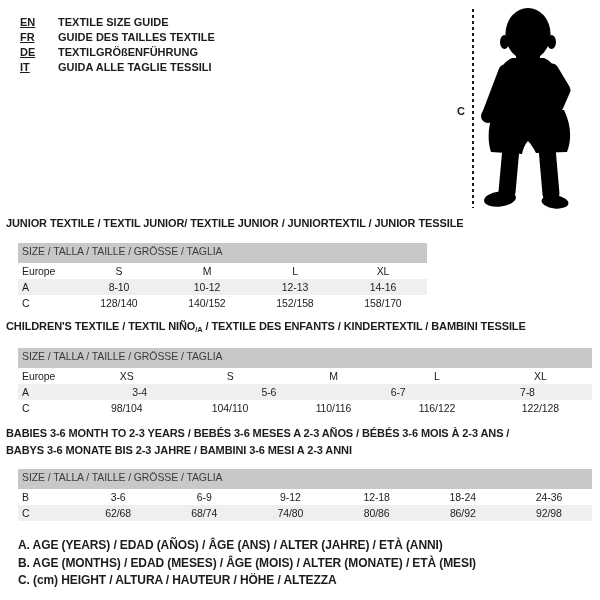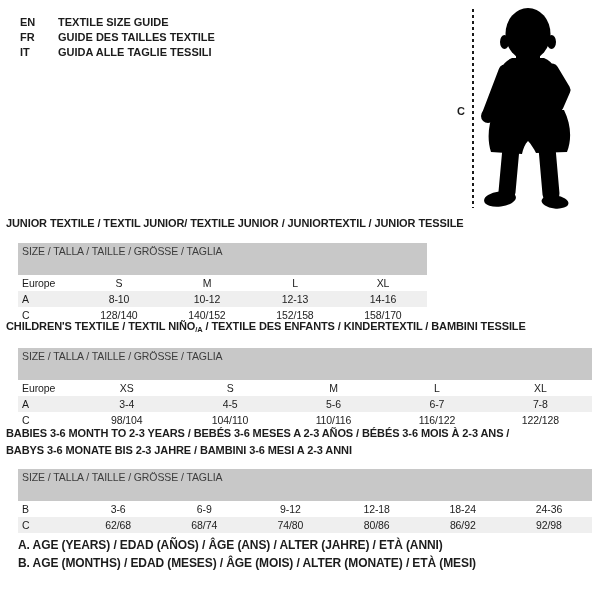--- a/index.html
+++ b/index.html
@@ -3,59 +3,63 @@
 <meta charset="utf-8">
 <style>
   html,body{margin:0;padding:0;}
   body{
     width:600px;height:600px;background:#ffffff;position:relative;
     font-family:"Liberation Sans", sans-serif;color:#1c1c1c;overflow:hidden;
   }
   
   .langs{position:absolute;left:20px;top:15px;font-size:11px;font-weight:700;line-height:15px;}
   .lang-row{display:flex;}
-  .lang-code{width:38px;}
+  .lang-code{width:38px;text-decoration:underline;}
   
   .toddler-svg{position:absolute;left:470px;top:0px;width:120px;height:212px;}
   .dotline{
     position:absolute;left:472px;top:9px;width:2px;height:199px;
     background:repeating-linear-gradient(to bottom,#1a1a1a 0 3px,transparent 3px 6px);
   }
   .c-label{position:absolute;left:452px;top:105px;width:18px;text-align:center;
     font-size:11px;font-weight:700;}
   
   .sec-title{position:absolute;left:6px;font-size:11px;font-weight:700;line-height:17px;letter-spacing:-0.1px;}
   .t1-title{top:215px;}
   .t2-title{top:318px;}
   .t3-title{top:425px;}
   .sub{font-size:7.5px;vertical-align:-2px;}
   
   .sizetable{position:absolute;left:18px;font-size:10.5px;letter-spacing:-0.1px;}
   .t1{top:243px;width:409px;}
   .t2{top:348px;width:574px;}
   .t3{top:469px;width:574px;}
-  .bar{background:#c8c8c8;color:#3c3c3c;height:32px;line-height:16px;padding-left:4px;}
+  .bar{background:#c8c8c8;color:#3c3c3c;height:20px;line-height:16px;padding-left:4px;}
   .trow{display:flex;height:16px;line-height:16px;}
   .trow.alt{background:#efefef;}
   .tlabel{width:53px;padding-left:4px;flex:none;}
   .tcell{flex:1;text-align:center;}
   
   .footnotes{position:absolute;left:18px;top:537px;font-size:12px;font-weight:700;line-height:17.5px;letter-spacing:-0.1px;}
 </style>
 </head>
 <body>
 
 <div class="langs">
   <div class="lang-row">
     <span class="lang-code">EN</span>
     <span class="lang-label">TEXTILE SIZE GUIDE</span>
   </div>
   <div class="lang-row">
     <span class="lang-code">FR</span>
     <span class="lang-label">GUIDE DES TAILLES TEXTILE</span>
+  </div>
+  <div class="lang-row">
+    <span class="lang-code">DE</span>
+    <span class="lang-label">TEXTILGRÖßENFÜHRUNG</span>
   </div>
   <div class="lang-row">
     <span class="lang-code">IT</span>
     <span class="lang-label">GUIDA ALLE TAGLIE TESSILI</span>
   </div>
 </div>
 
 <div class="dotline"></div>
 <div class="c-label">C</div>
 <svg class="toddler-svg" viewBox="0 0 120 212" xmlns="http://www.w3.org/2000/svg">
@@ -109,21 +113,20 @@
     <span class="tlabel">Europe</span>
     <span class="tcell">XS</span>
     <span class="tcell">S</span>
     <span class="tcell">M</span>
     <span class="tcell">L</span>
     <span class="tcell">XL</span>
   </div>
   <div class="trow alt">
     <span class="tlabel">A</span>
     <span class="tcell">3-4</span>
-    <span class="tcell">4-5</span>
     <span class="tcell">5-6</span>
     <span class="tcell">6-7</span>
     <span class="tcell">7-8</span>
   </div>
   <div class="trow">
     <span class="tlabel">C</span>
     <span class="tcell">98/104</span>
     <span class="tcell">104/110</span>
     <span class="tcell">110/116</span>
     <span class="tcell">116/122</span>
@@ -153,13 +156,14 @@
     <span class="tcell">74/80</span>
     <span class="tcell">80/86</span>
     <span class="tcell">86/92</span>
     <span class="tcell">92/98</span>
   </div>
 </div>
 
 <div class="footnotes">
   <div>A. AGE (YEARS) / EDAD (AÑOS) / ÂGE (ANS) / ALTER (JAHRE) / ETÀ (ANNI)</div>
   <div>B. AGE (MONTHS) / EDAD (MESES) / ÂGE (MOIS) / ALTER (MONATE) / ETÀ (MESI)</div>
+  <div>C. (cm) HEIGHT / ALTURA / HAUTEUR / HÖHE / ALTEZZA</div>
 </div>
 
 </body></html>

